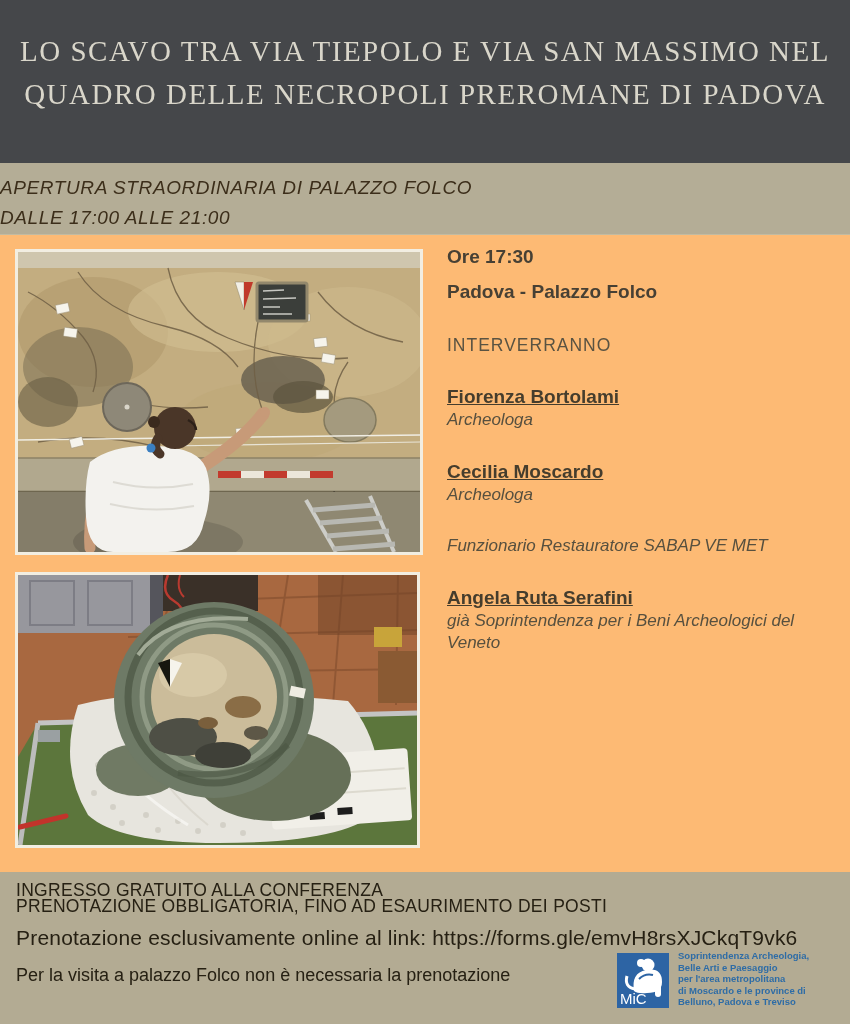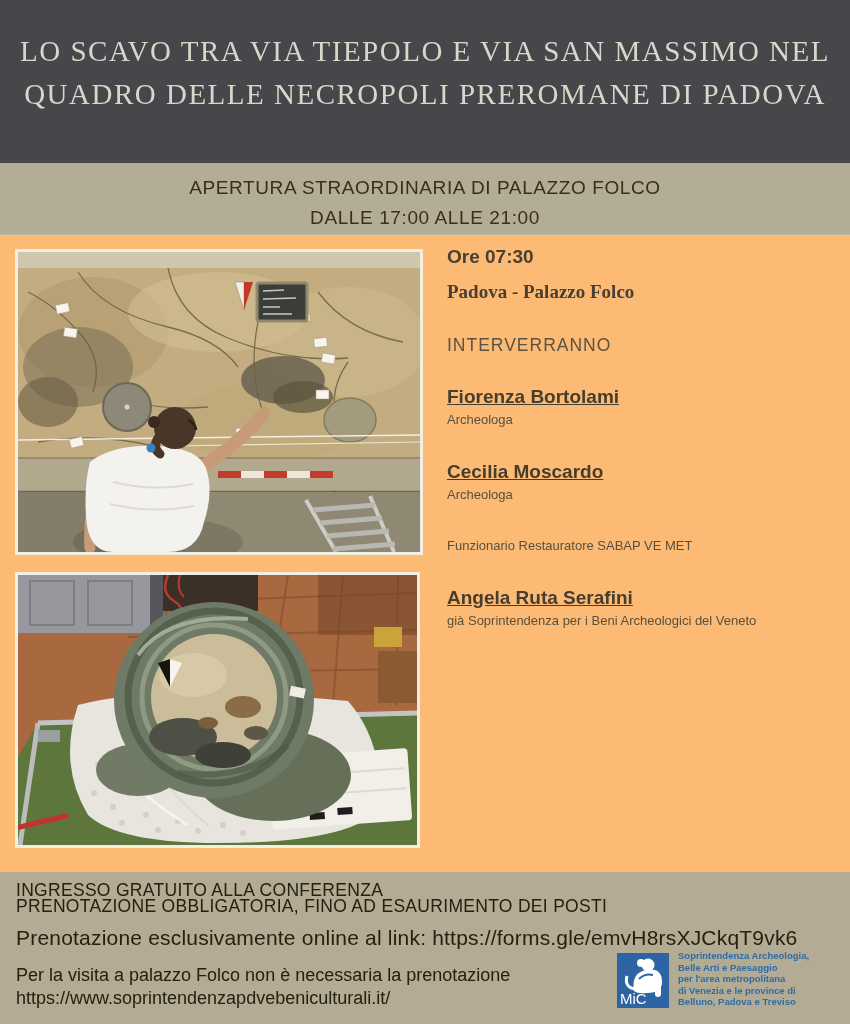--- a/index.html
+++ b/index.html
@@ -14,48 +14,49 @@
     background:#45474a; text-align:center; padding-top:30px;
   }
   .title-line{
     font-family:"Liberation Serif", serif;
     color:#d9d6ca; font-size:29px; line-height:43px; letter-spacing:1.5px;
     font-weight:400; white-space:nowrap;
   }
   
   .subheader-band{
     position:absolute; left:0; top:163px; width:850px; height:72px;
-    background:#b4ad96; text-align:center; padding-top:10px;
+    background:#b4ad96; padding-top:10px;
     border-bottom:1px solid #c2bba2;
+    font-style:italic;
   }
   .subheader-line{
     color:#3c2e1a; font-size:19px; line-height:30px; letter-spacing:.6px;
     font-weight:400;
   }
   
   .photo{ position:absolute; border:3px solid #f2eee2; background:#c3ad80; }
   .photo svg{ display:block; }
   .photo-top{ left:15px; top:249px; }
   .photo-bottom{ left:15px; top:572px; }
   
   .event-col{
     position:absolute; left:447px; top:235px; width:388px; height:637px;
     color:#473e30;
   }
   .event-date{ margin-top:36px; font-size:24px; line-height:28px; font-weight:bold; color:#474034; }
   .event-line{ margin-top:10px; font-size:19px; line-height:24px; font-weight:bold; color:#474034; }
-  .event-line + .event-line{ margin-top:11px;font-family:Liberation Serif, serif; }
+  .event-line + .event-line{ margin-top:11px; }
   .speakers-heading{
     margin-top:30px; font-size:17.5px; line-height:22px; letter-spacing:1px;
     color:#5a5342; font-weight:400;
   }
   .speaker{ margin-top:29px; }
   .speaker:first-of-type{ margin-top:26px; }
   .speaker-name{ font-size:19px; line-height:24px; font-weight:bold; color:#453d2d;text-decoration:underline; }
-  .speaker-role{ font-size:13px; line-height:22px; color:#57503f; }
+  .speaker-role{ font-size:17px; line-height:22px; font-style:italic; color:#57503f; }
   
   .footer-band{
     position:absolute; left:0; top:872px; width:850px; height:152px;
     background:#b3ab93; color:#262013;
   }
   .footer-text{ position:absolute; left:16px; }
   .f-line1{ top:8px;  font-size:17.5px; letter-spacing:.3px; }
   .f-line2{ top:24px; font-size:17.5px; letter-spacing:.3px;text-align:right; }
   .f-line3{ top:54px; font-size:21px; font-weight:normal; letter-spacing:.2px; }
   .f-line4{ top:93px; font-size:18px; }
@@ -272,21 +273,21 @@
 
         <g>
           <polygon points="140,88 152,84 152,112" fill="#16160f"></polygon>
           <polygon points="152,84 164,88 152,112" fill="#f6f4ec"></polygon>
         </g>
       </g>
     </svg>
   </div>
 
   <div class="event-col">
-    <div class="event-line">Ore 07:30</div>
+    <div class="event-line">Ore 17:30</div>
     <div class="event-line">Padova - Palazzo Folco</div>
 
     <div class="speakers-heading">INTERVERRANNO</div>
 
     <div class="speaker">
       <div class="speaker-name">Fiorenza Bortolami</div>
       <div class="speaker-role">Archeologa</div>
     </div>
     <div class="speaker">
       <div class="speaker-name">Cecilia Moscardo</div>
@@ -299,38 +300,37 @@
       <div class="speaker-name">Angela Ruta Serafini</div>
       <div class="speaker-role">già Soprintendenza per i Beni Archeologici del Veneto</div>
     </div>
   </div>
 
   <div class="footer-band">
     <div class="footer-text f-line1">INGRESSO GRATUITO ALLA CONFERENZA</div>
     <div class="footer-text f-line2">PRENOTAZIONE OBBLIGATORIA, FINO AD ESAURIMENTO DEI POSTI</div>
     <div class="footer-text f-line3"><span>Prenotazione esclusivamente online al link: </span><span class="footer-url">https://forms.gle/emvH8rsXJCkqT9vk6</span></div>
     <div class="footer-text f-line4">Per la visita a palazzo Folco non è necessaria la prenotazione</div>
-    <div class="footer-text f-line5 footer-url">https://www.soprintendenzapdvebeniculturali.it/</div>
 
     <div class="logo-block">
       <svg class="mic-square" viewBox="0 0 52 55">
         <rect width="52" height="55" fill="#2d64a4"></rect>
         <g fill="#ffffff">
           <circle cx="31" cy="12" r="6.5"></circle>
           <circle cx="24" cy="10" r="4"></circle>
           <path d="M17,38 Q14,20 29,17 Q45,14 45,29 Q45,40 30,40 Q21,41 17,38 Z"></path>
           <rect x="38" y="27" width="6" height="17" rx="3"></rect>
           <path d="M18,36 Q7,34 10,23" stroke="#ffffff" stroke-width="3" fill="none"></path>
           <path d="M22,26 q6,-6 14,-4" stroke="#2d64a4" stroke-width="2" fill="none"></path>
         </g>
         <text x="3" y="51" font-family="Liberation Sans, sans-serif" font-size="15" fill="#ffffff">MiC</text>
       </svg>
       <div class="logo-caption">
         <div>Soprintendenza Archeologia,</div>
         <div>Belle Arti e Paesaggio</div>
         <div>per l'area metropolitana</div>
-        <div>di Venezia e le province di</div>
+        <div>di Moscardo e le province di</div>
         <div>Belluno, Padova e Treviso</div>
       </div>
     </div>
   </div>
 
 </div>
 
 </body></html>

